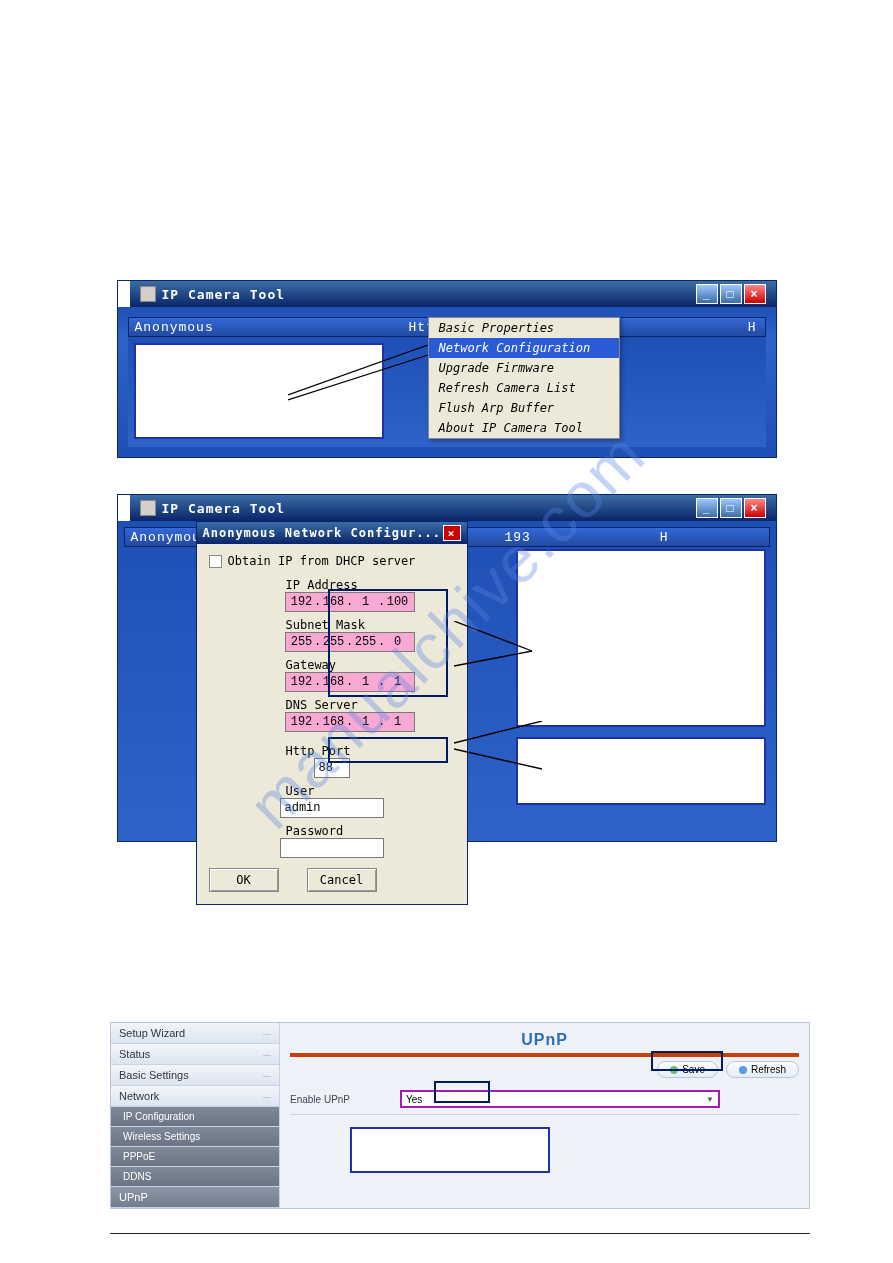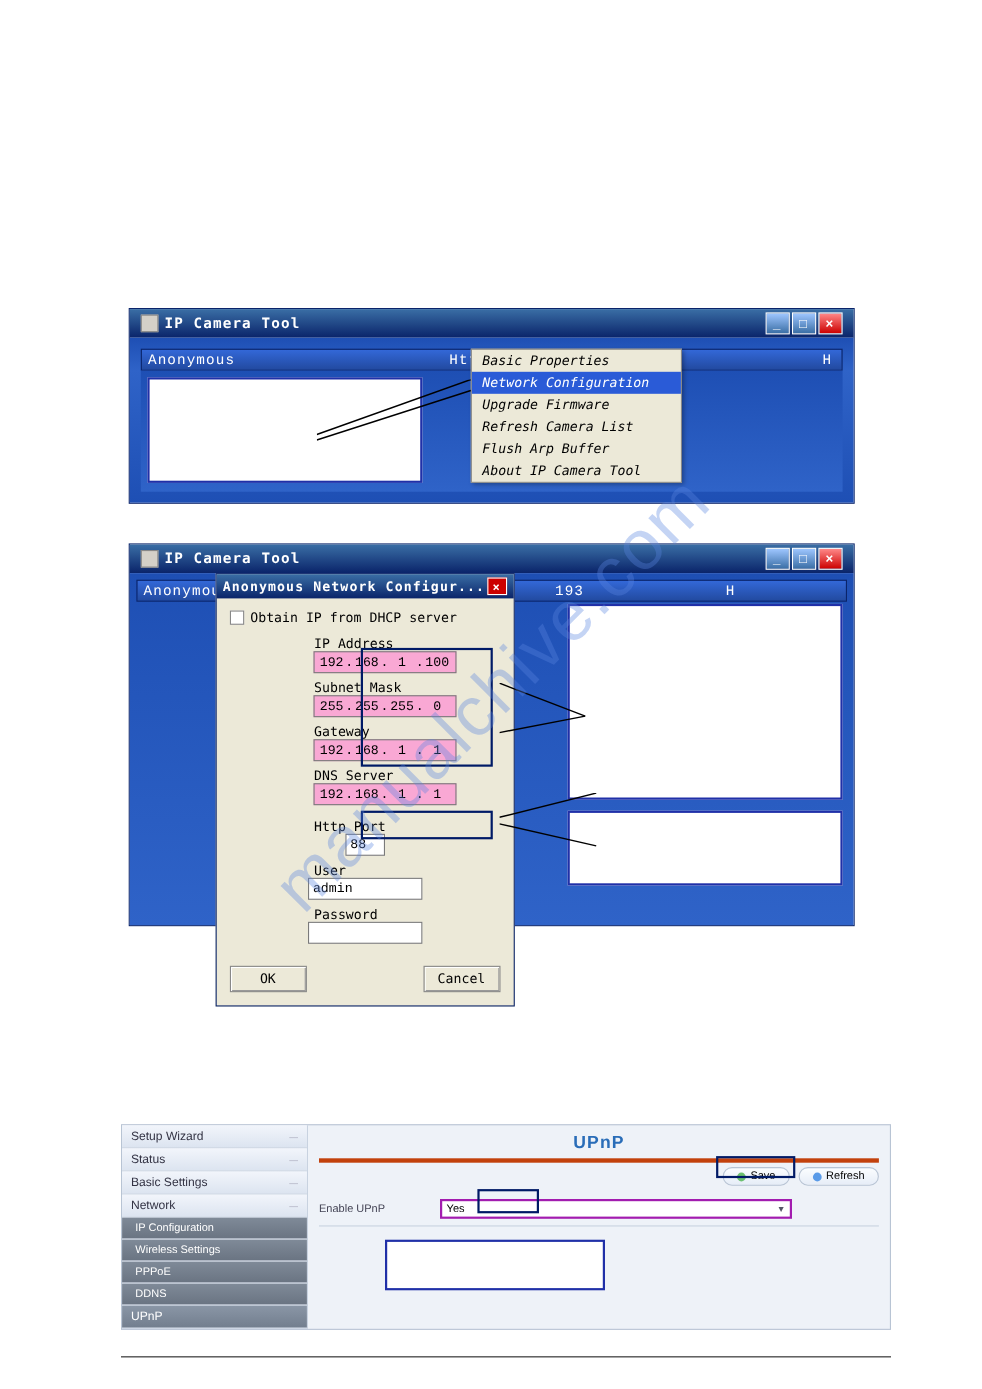--- a/index.html
+++ b/index.html
@@ -6,20 +6,21 @@
   body { font-family: "Tahoma", Arial, sans-serif; background: #fff; width: 893px; height: 1263px; position: relative; }
   .page { padding: 40px 110px; }
 
   
   .win1 { width: 660px; margin: 240px auto 0; border: 1px solid #0a246a; }
   .titlebar {
     height: 26px; background: linear-gradient(#3a6ea5,#0a246a);
     color: #fff; display: flex; align-items: center; padding: 0 10px;
     font-family: "SimSun","NSimSun",monospace; font-size: 13px; font-weight: bold;
     letter-spacing: 1px;
+    margin-left: 12px;
   }
   .titlebar .icon { width: 16px; height: 16px; background: #d4d0c8; border: 1px solid #888; margin-right: 6px; }
   .titlebar .spacer { flex: 1; }
   .winbtns { display: flex; gap: 2px; }
   .winbtn { width: 22px; height: 20px; display: flex; align-items: center; justify-content: center;
     border: 1px solid #fff; font-weight: bold; font-family: Arial; font-size: 12px; }
   .winbtn.min { background: linear-gradient(#9ec6ff,#3a6ea5); color:#fff; }
   .winbtn.max { background: linear-gradient(#9ec6ff,#3a6ea5); color:#fff; }
   .winbtn.close { background: linear-gradient(#f88,#c00); color:#fff; }
 
@@ -63,21 +64,21 @@
   .dlgbody { padding:10px 12px 12px; font-size:12px; }
   .chkrow { display:flex; align-items:center; gap:6px; margin-bottom:10px; }
   .chkbox { width:13px; height:13px; border:1px solid #888; background:#fff; }
   .formrow { display:flex; align-items:center; margin:6px 0;flex-direction:column; }
   .formrow .lbl { width:92px; }
   .ipbox { display:flex; align-items:center; border:1px solid #7a7a7a; background:#f9a8d4; height:20px; padding:0 4px; font-family:"Courier New",monospace; font-size:12px;margin-left:36px; }
   .ipbox span { display:inline-block; text-align:center; min-width:24px; }
   .ipbox .dot { min-width:8px; }
   .portbox { width:36px; height:20px; border:1px solid #7a7a7a; background:#fff; font-family:"Courier New",monospace; font-size:12px; padding:0 4px; display:flex; align-items:center; }
   .txtbox { width:104px; height:20px; border:1px solid #7a7a7a; background:#fff; font-family:"Courier New",monospace; font-size:12px; padding:0 4px; display:flex; align-items:center; }
-  .btnrow { display:flex; gap:28px; justify-content:space-between; margin-top:20px; }
+  .btnrow { display:flex; gap:28px; justify-content:flex-start; margin-top:10px; }
   .w98btn { width:70px; height:24px; border:1px solid #888; background:#ece9d8;
     box-shadow: inset 1px 1px #fff, inset -1px -1px #999; display:flex; align-items:center;
     justify-content:center; font-size:12px; font-family:"SimSun",monospace; }
   .rightbox1 { position:absolute; right:10px; top:28px; width:250px; height:178px; border:2px solid #2030a8; background:#fff; }
   .rightbox2 { position:absolute; right:10px; top:216px; width:250px; height:68px; border:2px solid #2030a8; background:#fff; }
   .anchor-box-ip { position:absolute; left:210px; top:68px; width:120px; height:108px; border:2px solid #001a66; pointer-events:none; }
   .anchor-box-user { position:absolute; left:210px; top:216px; width:120px; height:26px; border:2px solid #001a66; pointer-events:none; }
   .callout2a { position:absolute; left:336px; top:100px; width:80px; height:50px; pointer-events:none; }
   .callout2b { position:absolute; left:336px; top:200px; width:90px; height:50px; pointer-events:none; }
 

